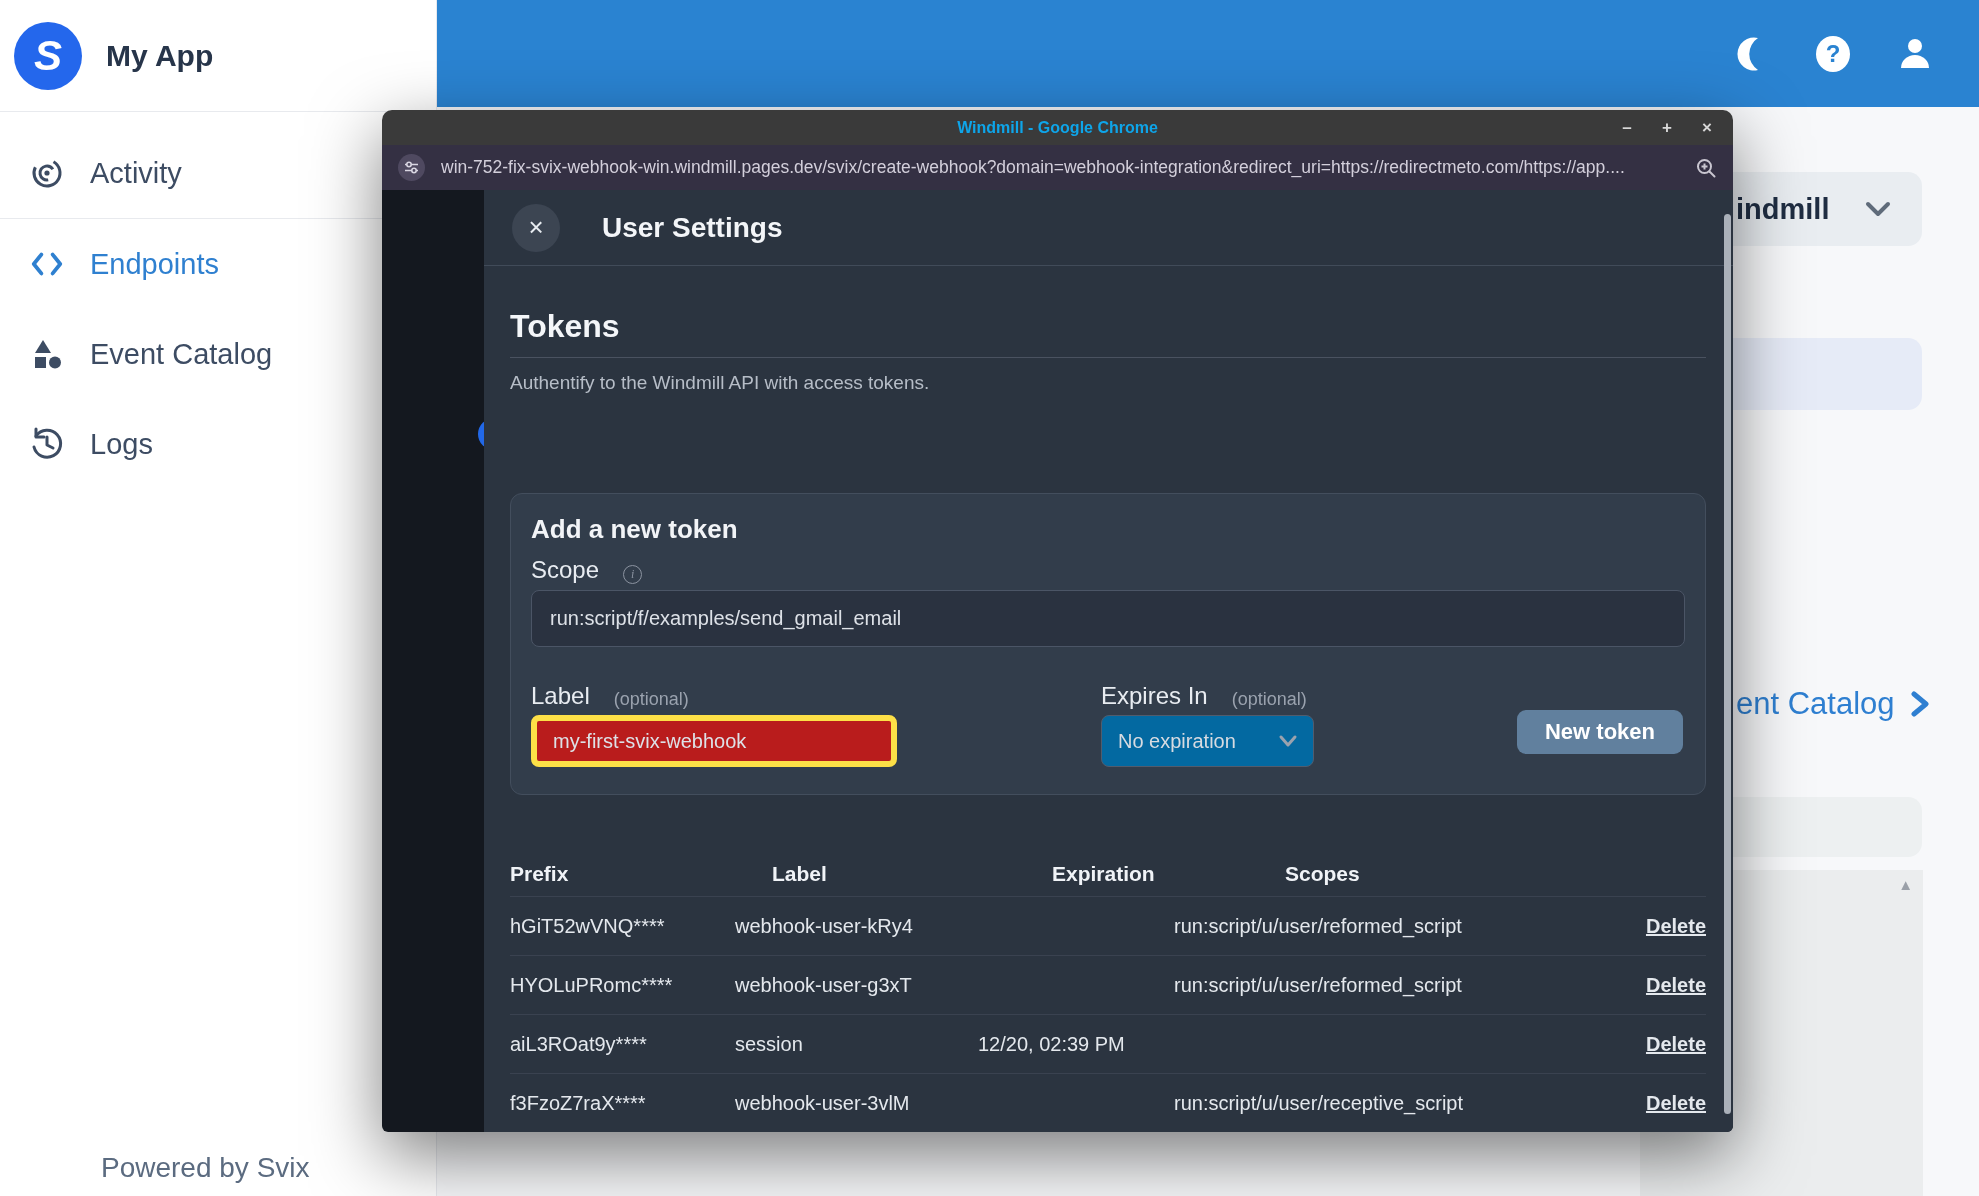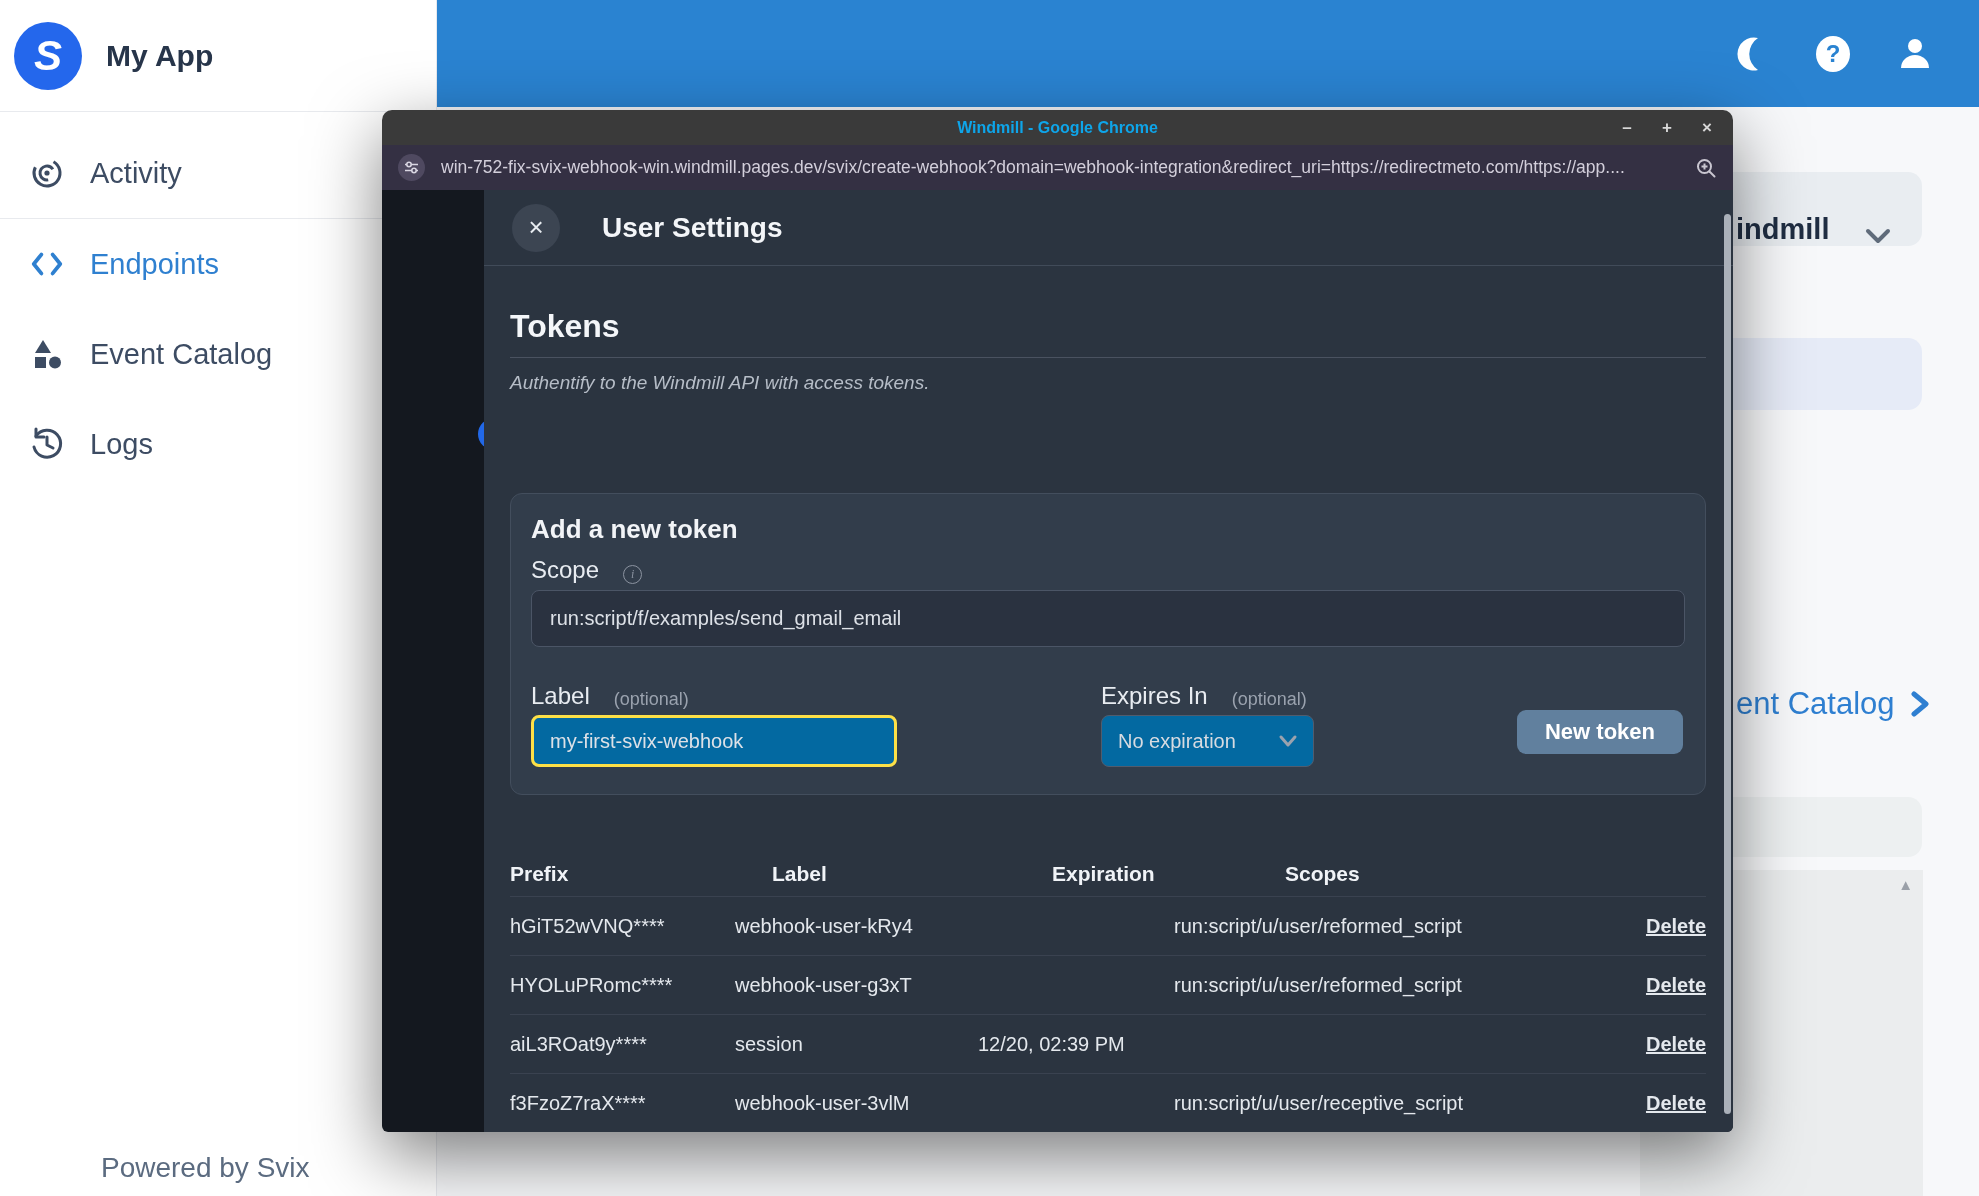--- a/index.html
+++ b/index.html
@@ -18,21 +18,21 @@
   .app-title { margin-left:24px; font-size:30px; font-weight:bold; color:#27354a; }
   .nav { padding-top:16px; }
   .nav-item { height:90px; display:flex; align-items:center; padding-left:30px; color:#3d4c63; cursor:pointer; }
   .nav-item.active { color:#2f80d0; }
   .nav-item .nv-icon { width:34px; height:34px; margin-right:26px; display:flex; align-items:center; justify-content:center; }
   .nav-item .nv-label { font-size:29px; }
   .nav-divider { height:1px; background:#e8eaee; }
   .powered { position:absolute; left:101px; top:1152px; font-size:28px; color:#5b6b80; }
 
   .bg-layer { position:absolute; inset:0; z-index:1; }
-  .ws-pill { position:absolute; left:1688px; top:172px; width:234px; height:74px; background:#e9edf1; border-radius:14px; display:flex; align-items:flex-end; padding-left:48px; cursor:pointer; }
+  .ws-pill { position:absolute; left:1688px; top:172px; width:234px; height:74px; background:#e9edf1; border-radius:14px; display:flex; align-items:center; padding-left:48px; cursor:pointer; }
   .ws-pill .ws-text { font-size:29px; font-weight:bold; color:#1f2d42; }
   .ws-pill .ws-chev { margin-left:34px; color:#5f6b7a; display:flex; }
   .lav-box { position:absolute; left:1620px; top:338px; width:302px; height:72px; background:#e6ebf7; border-radius:14px; }
   .cat-link { position:absolute; left:1736px; top:686px; display:flex; align-items:center; gap:14px; color:#2e7fd1; font-size:31px; cursor:pointer; }
   .lite-pill { position:absolute; left:1650px; top:797px; width:272px; height:60px; background:#edf0f1; border-radius:14px; }
   .gray-panel { position:absolute; left:1640px; top:870px; width:283px; height:326px; background:#ebedee; }
   .panel-arrow { position:absolute; right:10px; top:6px; font-size:15px; color:#9aa0a8; cursor:pointer; }
 
   
   .chrome { position:absolute; left:382px; top:110px; width:1351px; height:1022px; z-index:10; border-radius:10px 10px 6px 6px; box-shadow:0 24px 70px rgba(0,0,0,.5); overflow:hidden; }
@@ -49,30 +49,30 @@
   .peek-circle { position:absolute; left:96px; top:228px; width:32px; height:32px; border-radius:50%; background:#2268e8; z-index:1; }
   .modal { position:absolute; left:102px; top:0; right:0; bottom:0; background:#2b3440; z-index:2; }
   .modal-scrollbar { position:absolute; right:2px; top:24px; width:7px; height:900px; background:#aab0b9; border-radius:4px; z-index:3; cursor:pointer; }
 
   .modal-head { height:76px; display:flex; align-items:center; padding-left:28px; border-bottom:1px solid #414b59; }
   .close-btn { width:48px; height:48px; border-radius:50%; background:#3c4552; color:#e8ecf1; display:flex; align-items:center; justify-content:center; font-size:26px; cursor:pointer; }
   .modal-title { margin-left:42px; color:#f3f5f8; font-size:28px; font-weight:bold; }
 
   .content { position:absolute; left:26px; right:27px; top:76px; bottom:0; }
   .sec-heading { margin-top:42px; color:#f4f6f9; font-size:32px; font-weight:bold; padding-bottom:12px; border-bottom:1px solid #4a5260; }
-  .sec-desc { margin-top:14px; color:#b6bdc7; font-size:19px; font-style:italic; }
+  .sec-desc { margin-top:14px; color:#b6bdc7; font-size:19px; }
 
   .card { position:absolute; left:0; top:227px; width:1196px; height:302px; background:#323d4b; border:1px solid #434e5d; border-radius:12px; padding:20px; }
   .card-title { color:#f2f4f7; font-size:26px; font-weight:bold; }
   .field-label { display:flex; align-items:flex-end; gap:24px; color:#e8ecf1; font-size:24px; }
   .opt { color:#9aa2ae; font-size:18px; }
   .scope-label { position:absolute; left:20px; top:62px; }
   .scope-input { position:absolute; left:20px; top:96px; width:1154px; height:57px; background:#2a3240; border:1px solid #4b5566; border-radius:8px; color:#dde1e7; font-size:20px; padding:7px 18px; font-family:"Liberation Sans", sans-serif; }
   .label-label { position:absolute; left:20px; top:188px; }
-  .label-input { position:absolute; left:20px; top:221px; width:366px; height:52px; background:#0369a1; border:3px solid #fde047; border-radius:8px; color:#dde1e7; font-size:20px; padding:0 16px; font-family:"Liberation Sans", sans-serif; }
+  .label-input { position:absolute; left:20px; top:221px; width:366px; height:52px; background:#b91c1c; border:6px solid #fde047; border-radius:8px; color:#dde1e7; font-size:20px; padding:0 16px; font-family:"Liberation Sans", sans-serif; }
   .exp-label { position:absolute; left:590px; top:188px; }
   .exp-select { position:absolute; left:590px; top:221px; width:213px; height:52px; background:#0369a1; border:1px solid #515c6d; border-radius:8px; color:#d7dbe1; font-size:20px; display:flex; align-items:center; justify-content:space-between; padding:0 14px 0 16px; cursor:pointer; }
   .exp-chev { color:#9aa2ae; display:flex; }
   .new-token-btn { position:absolute; right:22px; top:216px; width:166px; height:44px; background:#61809e; border:none; border-radius:9px; color:#ffffff; font-size:22px; font-weight:bold; cursor:pointer; font-family:"Liberation Sans", sans-serif; }
   .info-icon { width:19px; height:19px; border:1.5px solid #8b93a0; border-radius:50%; color:#8b93a0; font-size:12px; display:flex; align-items:center; justify-content:center; font-style:italic; font-family:"Liberation Serif", serif; }
 
   .tok-table { position:absolute; left:0; top:585px; width:1196px; }
   .t-row { display:grid; grid-template-columns:225px 243px 196px 1fr 90px; align-items:center; }
   .t-head { height:45px;gap:37px; }
   .t-head > div { color:#f0f3f7; font-size:21px; font-weight:bold; }

